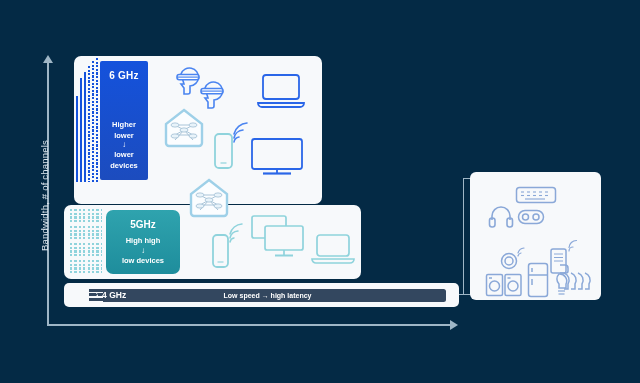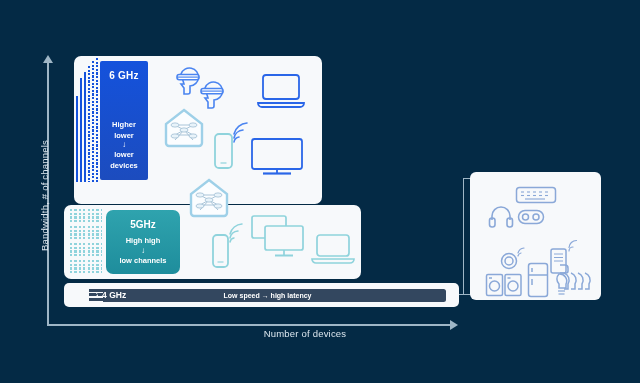--- a/index.html
+++ b/index.html
@@ -96,21 +96,20 @@
 <body>
 
 <div id="stage">
 
   <div class="axis-line" id="y-axis"></div>
   <div class="arrow" id="y-arrow"></div>
   <div class="axis-line" id="x-axis"></div>
   <div class="arrow" id="x-arrow"></div>
 
   <div id="y-axis-label">Bandwidth, # of channels</div>
-  <div id="x-axis-label">Number of devices</div>
 
   <div class="panel" id="panel-6ghz"></div>
 
   <div id="chan-6ghz">
     <div class="bar" style="left:0px;  height:86px;"></div>
     <div class="bar" style="left:4px;  height:104px;"></div>
     <div class="bar" style="left:8px;  height:110px;"></div>
     <div class="dbar" style="left:12px; height:116px;"></div>
     <div class="dbar" style="left:16px; height:121px;"></div>
     <div class="dbar" style="left:20px; height:124px;"></div>
@@ -218,21 +217,21 @@
     <div class="grp" style="top:17px;"></div>
     <div class="grp" style="top:34px;"></div>
     <div class="grp" style="top:51px;"></div>
   </div>
 
   <div class="band-box" id="band-5ghz">
     <div class="bname">5GHz</div>
     <div class="sub">
       <span>High high</span>
       <span class="ar">↓</span>
-      <span>low channels</span>
+      <span>low devices</span>
     </div>
   </div>
 
   <div class="icon" style="left:210px;top:225px;">
     <svg width="38" height="48" viewBox="0 0 38 48" fill="none">
       <rect x="3" y="10" width="15" height="32" rx="4" stroke="#8fd3dc" stroke-width="1.8"></rect>
       <line x1="7.5" y1="37" x2="13.5" y2="37" stroke="#8fd3dc" stroke-width="1.1"></line>
       <g stroke="#8fd3dc" stroke-width="1.5" fill="none" stroke-linecap="round">
         <path d="M20 17 a5 5 0 0 1 4 -4"></path>
         <path d="M20 13 a9 9 0 0 1 8 -7"></path>

